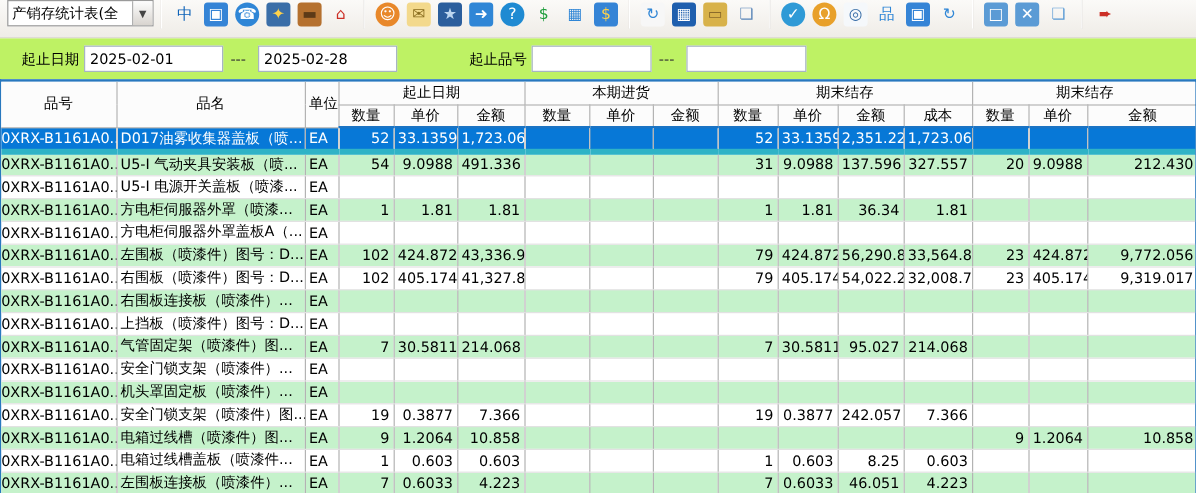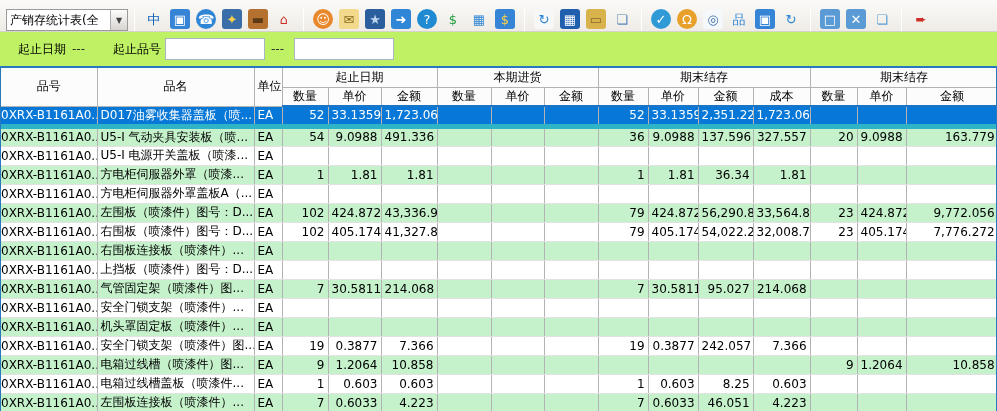--- a/index.html
+++ b/index.html
@@ -1,38 +1,38 @@
 <!DOCTYPE html>
 <html><head>
 <meta charset="utf-8">
 <style>
   * { margin:0; padding:0; box-sizing:border-box; }
   html,body { width:997px; height:411px; overflow:hidden; background:#fff;
     font-family:"DejaVu Sans", sans-serif; font-size:12px; color:#000; }
 
   
   .toolbar { height:32px; background:linear-gradient(#fbfaf8,#efece7);
-    border-bottom:1px solid #d7d3cc; display:flex; align-items:flex-end; padding:0 4px; }
+    border-bottom:1px solid #d7d3cc; display:flex; align-items:flex-start; padding:0 4px; }
   .combo { width:122px; height:22px; background:#fff; border:1px solid #9a9a9a;
     display:flex; align-items:center; margin-left:2px; }
   .combo-text { flex:1; padding:0 3px; white-space:nowrap; overflow:hidden; }
   .combo-btn { width:17px; height:20px; background:linear-gradient(#fdfdfd,#d8d4cf);
     border-left:1px solid #b0b0b0; font-size:8px; color:#444; display:flex;
     align-items:center; justify-content:center; }
   .tb-sep { width:1px; height:24px; background:#c8c4be; border-right:1px solid #fff;
     margin:0 6px; flex:0 0 auto; }
   .tb-icon { width:20px; height:20px; margin:0 3px; display:flex; align-items:center;
     justify-content:center; font-size:13px; line-height:1; cursor:default; flex:0 0 auto; }
   .tb-icon.square { border-radius:3px; }
   .tb-icon.circle { border-radius:50%; }
 
   
   .filterbar { height:34px; background:#bef264; display:flex; align-items:center; }
   .f-label { margin-left:18px; white-space:nowrap; }
-  .f-label.second { margin-left:22px; }
+  .f-label.second { margin-left:60px; }
   .f-input { height:22px; background:#fff; border:1px solid #a7b5c4; margin-left:4px;
     padding:0 4px; font:inherit; }
   .f-input.date { width:116px; }
   .f-input.item { width:100px; }
   .f-dash { margin:0 6px; color:#333; }
 
   
   .grid-wrap { height:345px; border-top:2px solid #2878be; border-left:1px solid #2878be;
     border-right:1px solid #2878be; overflow:hidden; background:#fff; }
   table { border-collapse:collapse; table-layout:fixed; width:997px;border-radius:22px; }
@@ -87,21 +87,23 @@
       <span class="tb-icon square" style="background: rgb(91, 155, 213); color: rgb(255, 255, 255);">□</span>
       <span class="tb-icon square" style="background: rgb(91, 155, 213); color: rgb(255, 255, 255);">✕</span>
       <span class="tb-icon plain" style="background: transparent; color: rgb(91, 155, 213);">❏</span>
       <span class="tb-sep"></span>
       <span class="tb-icon plain" style="background: transparent; color: rgb(204, 47, 38);">➨</span>
     </span>
 </div>
 
 <div class="filterbar">
   <span class="f-label">起止日期</span>
+  <input class="f-input date" value="2025-02-01" style="">
   <span class="f-dash">---</span>
+  <input class="f-input date" value="2025-02-28" style="">
   <span class="f-label second">起止品号</span>
   <input class="f-input item" value="" style="">
   <span class="f-dash">---</span>
   <input class="f-input item" value="" style="">
 </div>
 
 <div class="grid-wrap">
   <table>
     <colgroup>
       <col style="width:96px">
@@ -169,27 +171,27 @@
         <tr class="alt">
           <td class="idcell">0XRX-B1161A0...</td>
           <td>U5-I 气动夹具安装板（喷...</td>
           <td>EA</td>
           <td class="num">54</td>
           <td class="num">9.0988</td>
           <td class="num">491.336</td>
           <td class="num"></td>
           <td class="num"></td>
           <td class="num"></td>
-          <td class="num">36</td>
+          <td class="num">31</td>
           <td class="num">9.0988</td>
           <td class="num">137.596</td>
           <td class="num">327.557</td>
           <td class="num">20</td>
           <td class="num">9.0988</td>
-          <td class="num">163.779</td>
+          <td class="num">212.430</td>
         </tr>
         <tr class="">
           <td class="idcell">0XRX-B1161A0...</td>
           <td>U5-I 电源开关盖板（喷漆...</td>
           <td>EA</td>
           <td class="num"></td>
           <td class="num"></td>
           <td class="num"></td>
           <td class="num"></td>
           <td class="num"></td>
@@ -265,21 +267,21 @@
           <td class="num">41,327.814</td>
           <td class="num"></td>
           <td class="num"></td>
           <td class="num"></td>
           <td class="num">79</td>
           <td class="num">405.1746</td>
           <td class="num">54,022.228</td>
           <td class="num">32,008.797</td>
           <td class="num">23</td>
           <td class="num">405.1747</td>
-          <td class="num">7,776.272</td>
+          <td class="num">9,319.017</td>
         </tr>
         <tr class="alt">
           <td class="idcell">0XRX-B1161A0...</td>
           <td>右围板连接板（喷漆件）...</td>
           <td>EA</td>
           <td class="num"></td>
           <td class="num"></td>
           <td class="num"></td>
           <td class="num"></td>
           <td class="num"></td>

